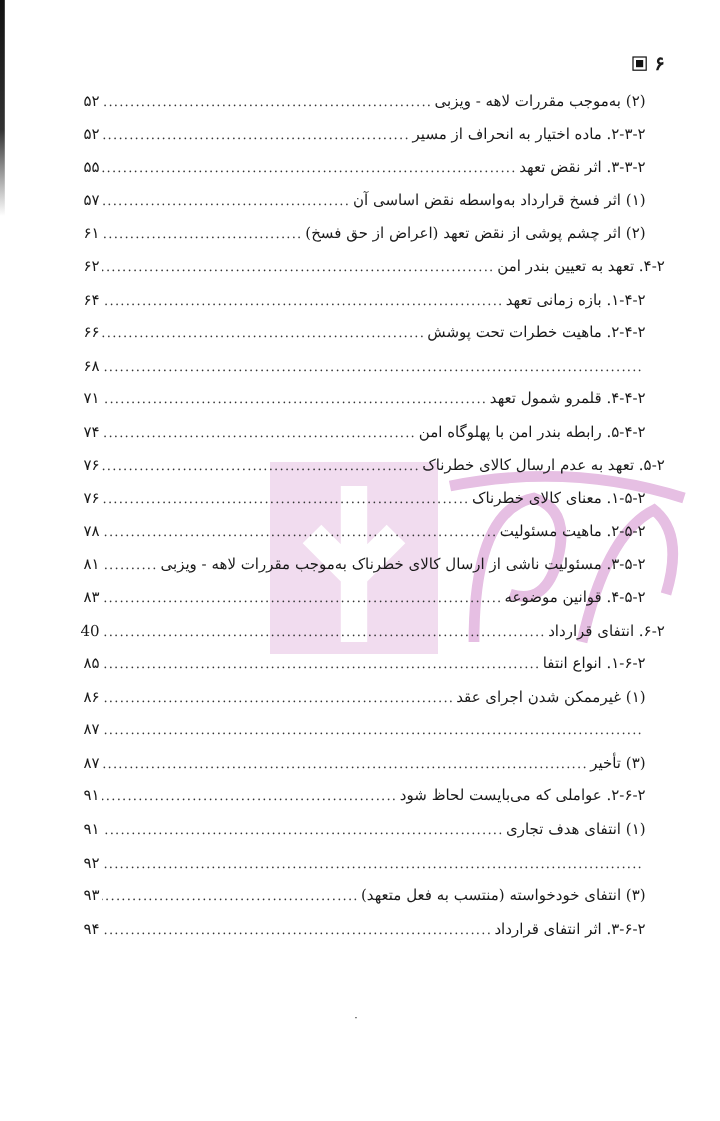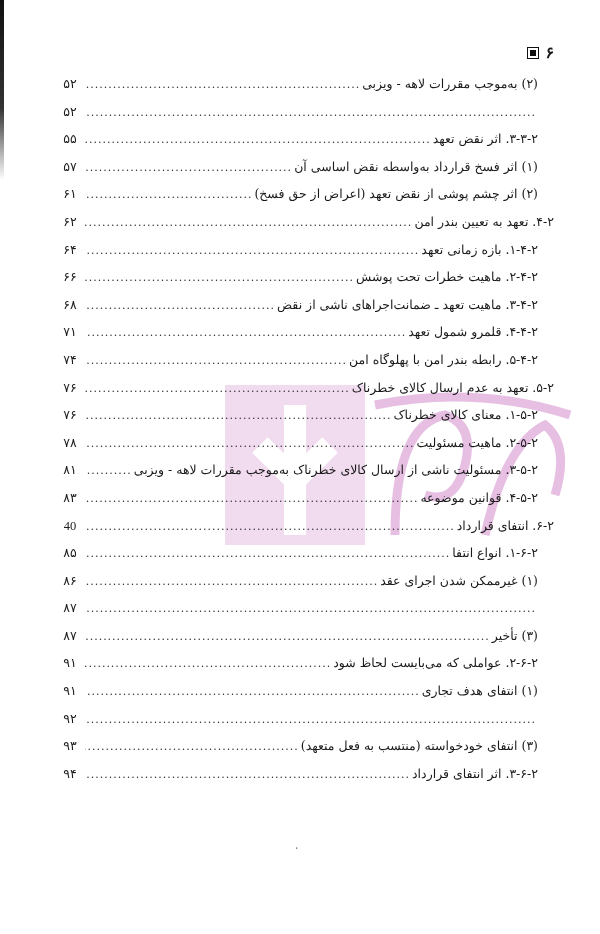--- a/index.html
+++ b/index.html
@@ -29,21 +29,21 @@
   .row {
     direction: rtl; display: flex; align-items: baseline; height: 27.6px; font-size: 12.5px;
     white-space: nowrap; position: relative; z-index: 1;
   }
   .row .title { flex: 0 0 auto; }
   .row .dots {
     flex: 1 1 auto; overflow: hidden; margin: 0 2px; letter-spacing: 1px; color: #333;
     font-size: 11px;
   }
   .row .dots::before { content: "........................................................................................................................................................................"; }
-  .row .page { flex: 0 0 auto; width: 26px; text-align: center; font-family: Liberation Serif, serif; }
+  .row .page { flex: 0 0 auto; width: 26px; text-align: right; }
   .lvl1 { padding-right: 0; }
   .lvl2 { padding-right: 16px; }
   .lvl3 { padding-right: 16px; }
   .footer-num {
     position: absolute; left: 294px; top: 842px; font-size: 10px; color: #444;
   }
 </style>
 </head>
 <body>
 
@@ -62,20 +62,21 @@
   <span class="box-icon"></span>
 </div>
 
 <div class="toc" id="toc">
     <div class="row lvl3">
       <span class="title">(۲) به‌موجب مقررات لاهه - ویزبی</span>
       <span class="dots"></span>
       <span class="page">۵۲</span>
     </div>
     <div class="row lvl2">
+      <span class="title">۲-۳-۲. ماده اختیار به انحراف از مسیر</span>
       <span class="dots"></span>
       <span class="page">۵۲</span>
     </div>
     <div class="row lvl2">
       <span class="title">۳-۳-۲. اثر نقض تعهد</span>
       <span class="dots"></span>
       <span class="page">۵۵</span>
     </div>
     <div class="row lvl3">
       <span class="title">(۱) اثر فسخ قرارداد به‌واسطه نقض اساسی آن</span>
@@ -96,21 +97,20 @@
       <span class="title">۱-۴-۲. بازه زمانی تعهد</span>
       <span class="dots"></span>
       <span class="page">۶۴</span>
     </div>
     <div class="row lvl2">
       <span class="title">۲-۴-۲. ماهیت خطرات تحت پوشش</span>
       <span class="dots"></span>
       <span class="page">۶۶</span>
     </div>
     <div class="row lvl2">
-      <span class="title">۳-۴-۲. ماهیت تعهد ـ ضمانت‌اجراهای ناشی از نقض</span>
       <span class="dots"></span>
       <span class="page">۶۸</span>
     </div>
     <div class="row lvl2">
       <span class="title">۴-۴-۲. قلمرو شمول تعهد</span>
       <span class="dots"></span>
       <span class="page">۷۱</span>
     </div>
     <div class="row lvl2">
       <span class="title">۵-۴-۲. رابطه بندر امن با پهلوگاه امن</span>

